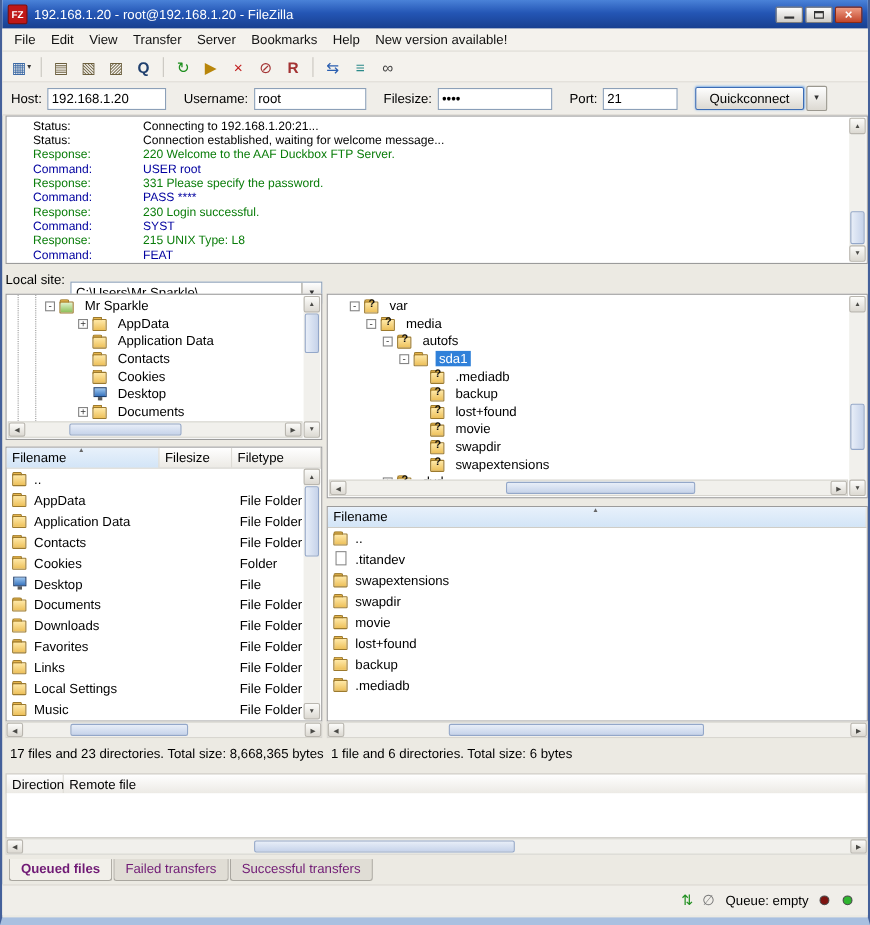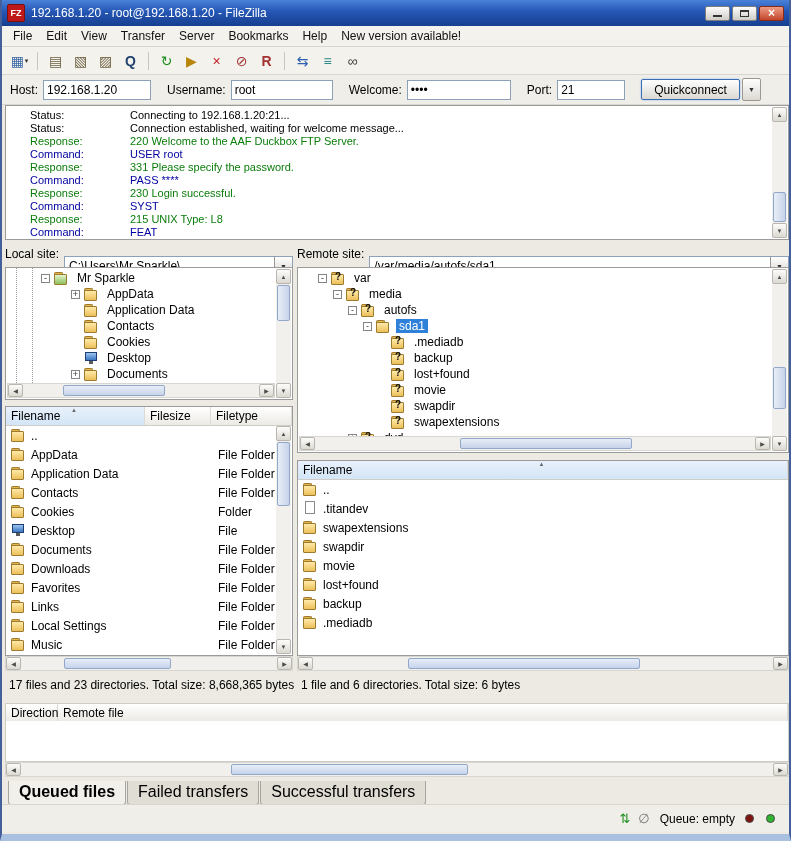--- a/index.html
+++ b/index.html
@@ -115,22 +115,22 @@
   
   .queue-header{position:absolute;left:3px;top:703px;width:784px;height:19px;background:linear-gradient(#ffffff,#eceae5);
     border:1px solid #cfcdc7;box-sizing:border-box;display:flex;}
   .qh{border-right:1px solid #dddbd5;padding:2px 0 0 5px;font-size:12px;box-sizing:border-box;white-space:nowrap;}
   .qh.qcol0{width:512px;}
   .qh.qcol1{width:52px;}
   .qh.qcol2{flex:1;}
   .queue-body{position:absolute;left:3px;top:721px;width:784px;height:41px;background:#fff;border:1px solid #cfcdc7;border-top:none;box-sizing:border-box;}
   
   .tabs{position:absolute;left:6px;top:781px;height:21px;display:flex;gap:1px;align-items:flex-start;}
-  .tab{padding:2px 10px 3px;font-size:16px;background:#e0ddd5;border:1px solid #a9a69f;border-top:none;
-    border-radius:0 0 3px 3px;color:#000000;white-space:nowrap;}
+  .tab{padding:2px 10px 3px;font-size:12px;background:#e0ddd5;border:1px solid #a9a69f;border-top:none;
+    border-radius:0 0 3px 3px;color:#701a75;white-space:nowrap;}
   .tab.active{background:#f2f0ea;font-weight:bold;}
   .statusbar{position:absolute;left:0;right:0;top:804px;height:28px;background:#f0eee9;border-top:1px solid #d9d6cf;
     display:flex;align-items:center;justify-content:flex-end;gap:10px;padding-right:14px;box-sizing:border-box;font-size:12px;}
   .sbicon{font-size:13px;line-height:13px;}
   .led{width:9px;height:9px;border-radius:50%;border:1px solid #4a4a4a;box-sizing:border-box;}
   .led-red{background:#7d1410;}
   .led-green{background:#2fb52f;margin-left:2px;}
 </style>
 </head>
 <body>
@@ -207,21 +207,21 @@
   <div class="quickbar">
     <span class="qgroup">
       <span>Host:</span>
       <input class="qinput" style="width: 108px;" value="192.168.1.20">
     </span>
     <span class="qgroup">
       <span>Username:</span>
       <input class="qinput" style="width: 102px;" value="root">
     </span>
     <span class="qgroup">
-      <span>Welcome:</span>
+      <span>Filesize:</span>
       <input class="qinput" style="width: 104px;" value="••••">
     </span>
     <span class="qgroup">
       <span>Port:</span>
       <input class="qinput" style="width: 68px;" value="21">
     </span>
     <button class="qc-btn">Quickconnect</button>
     <span class="qc-dd"></span>
   </div>
 
@@ -245,27 +245,20 @@
     </div>
   </div>
 
   <div class="siterow" style="left:3px;width:288px">
     <span class="lbl">Local site:</span>
     <span class="combo">
       <span>C:\Users\Mr Sparkle\</span>
       <span class="combo-dd"></span>
     </span>
   </div>
-  <div class="siterow" style="left:295px;width:492px">
-    <span class="lbl">Remote site:</span>
-    <span class="combo">
-      <span>/var/media/autofs/sda1</span>
-      <span class="combo-dd"></span>
-    </span>
-  </div>
 
   <div class="treepane" style="left:3px;top:267px;width:288px;height:133px">
     <div class="guide" style="left:10px"></div>
     <div class="guide" style="left:26px"></div>
     <div class="tree-inner">
         <div class="tree-row" style="padding-left: 34px;">
           <span class="expander">-</span>
           <span class="ficon user-folder"></span>
           <span class="tlabel">Mr Sparkle</span>
         </div>

